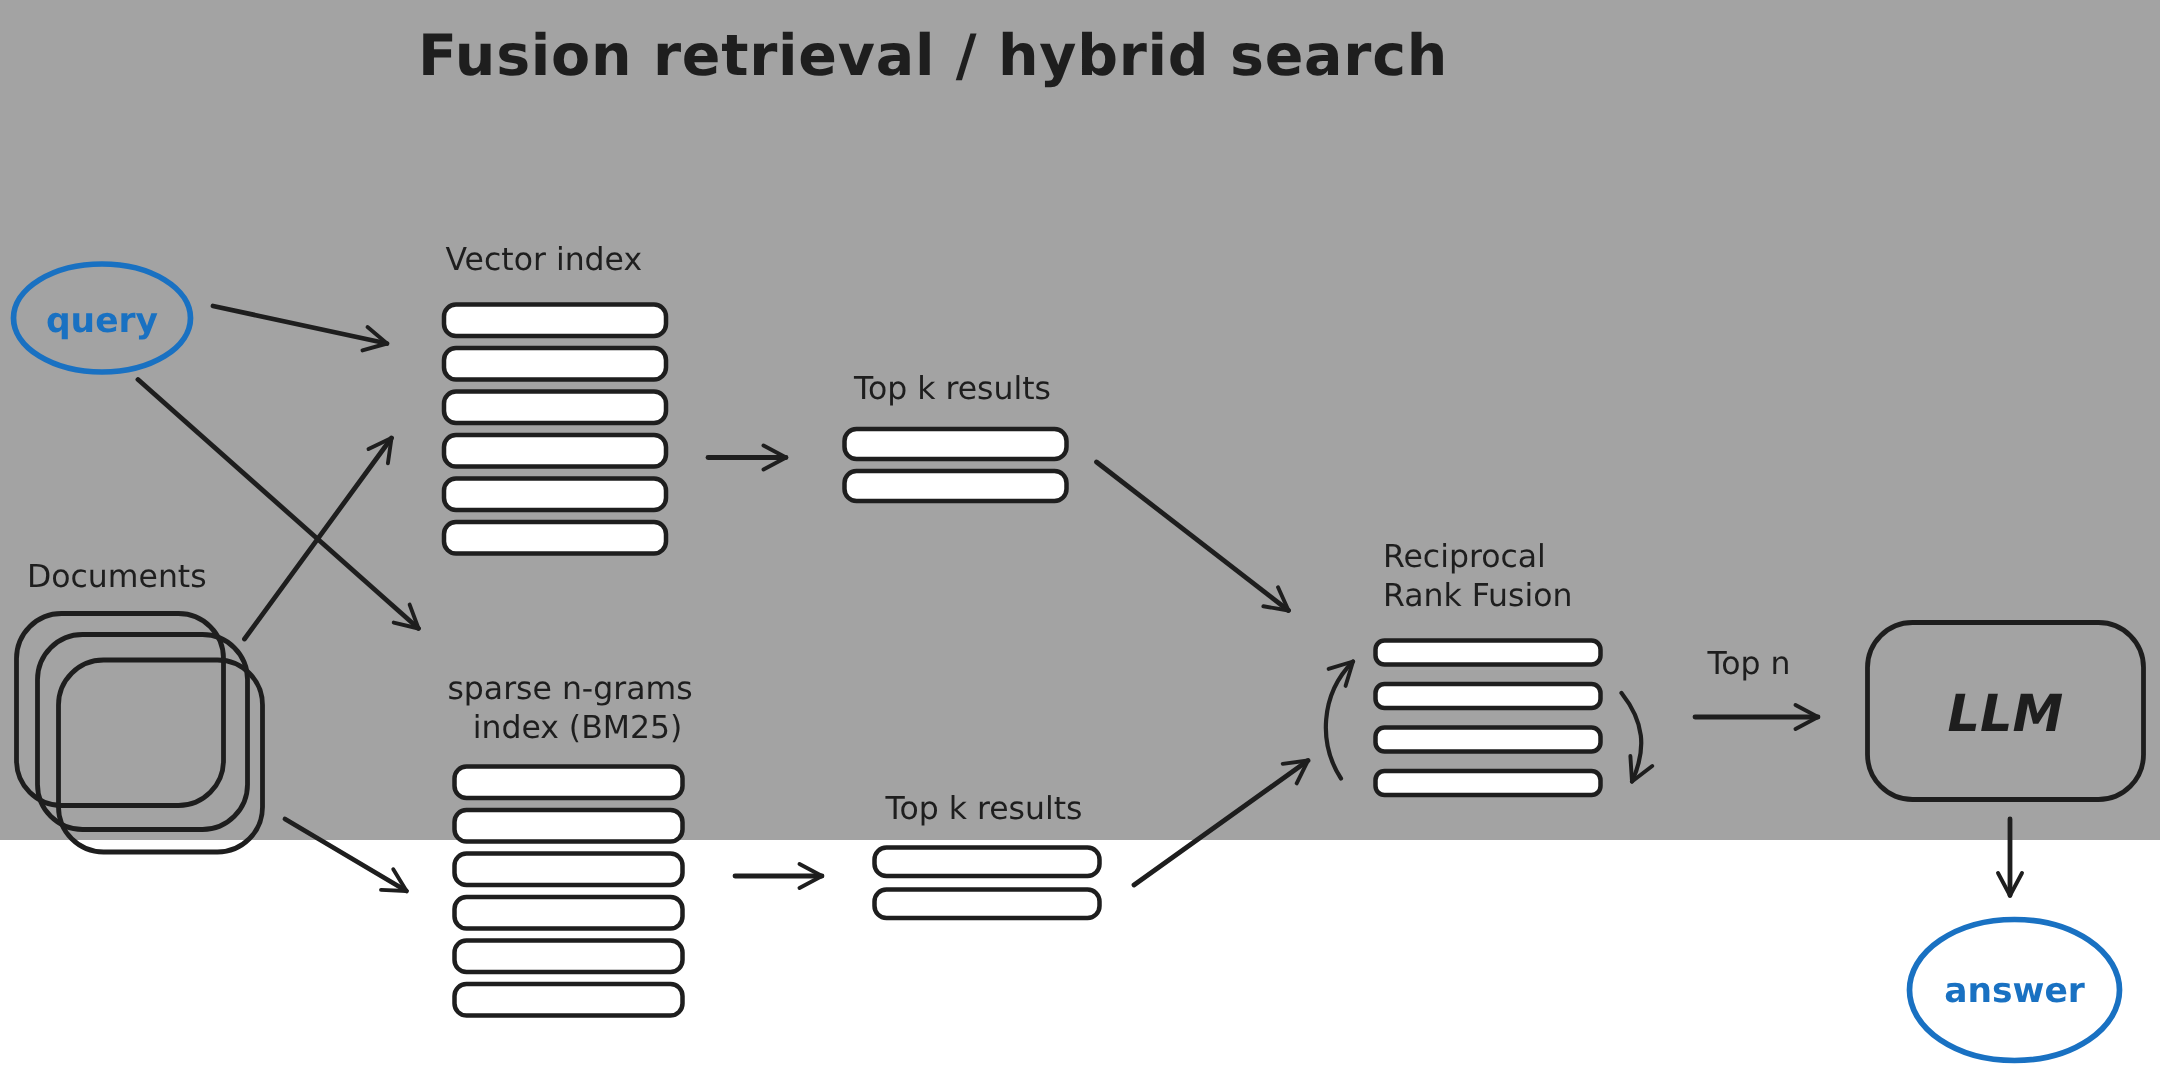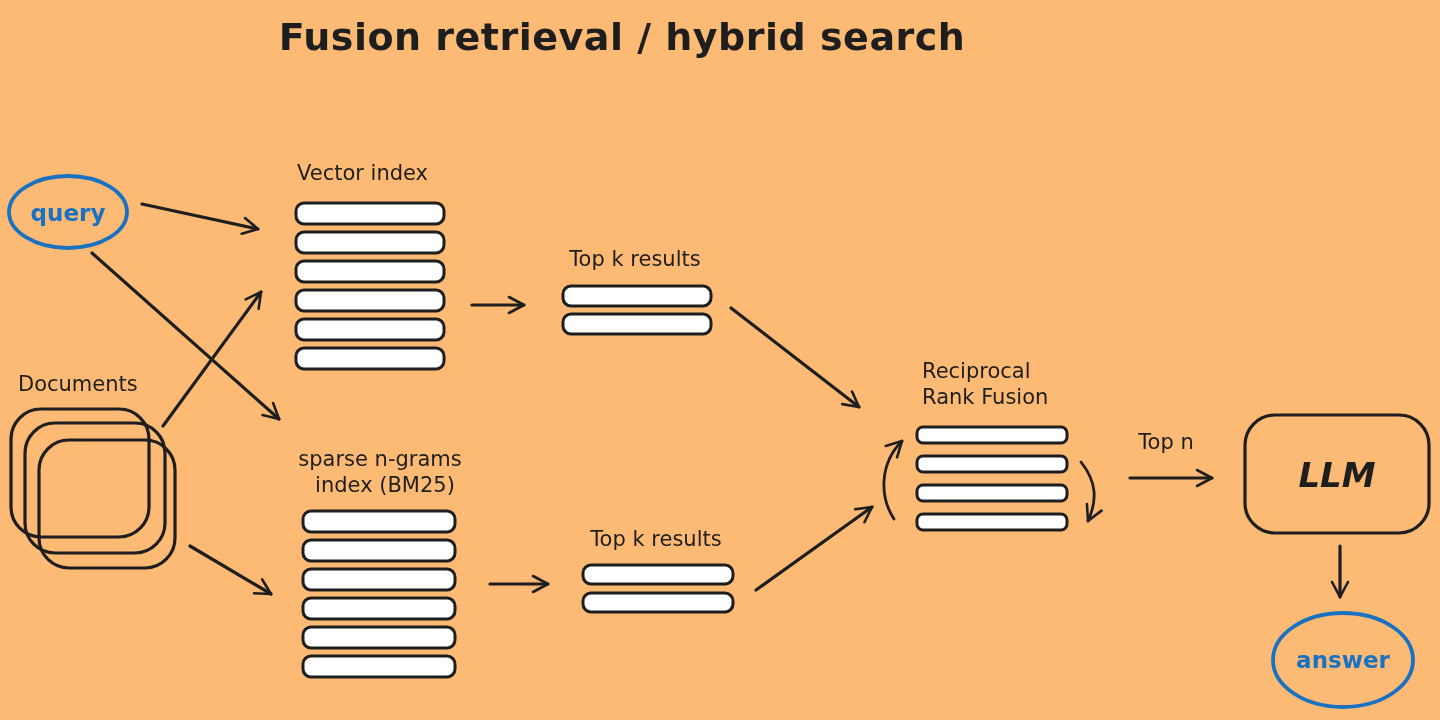--- a/index.html
+++ b/index.html
@@ -6,22 +6,22 @@
     margin: 0;
     padding: 0;
     background: #ffffff;
     width: 1440px;
     height: 720px;
     overflow: hidden;
   }
   .canvas {
     position: relative;
     width: 1440px;
-    height: 720px;
-    background: #fdba74;
+    height: 560px;
+    background: #a3a3a3;
     font-family: "DejaVu Sans", "Liberation Sans", sans-serif;
   }
   svg { display: block; }
   text {
     font-family: "DejaVu Sans", "Liberation Sans", sans-serif;
     fill: #1e1e1e;
   }
   .title-text {
     font-size: 38px;
     font-weight: 600;

